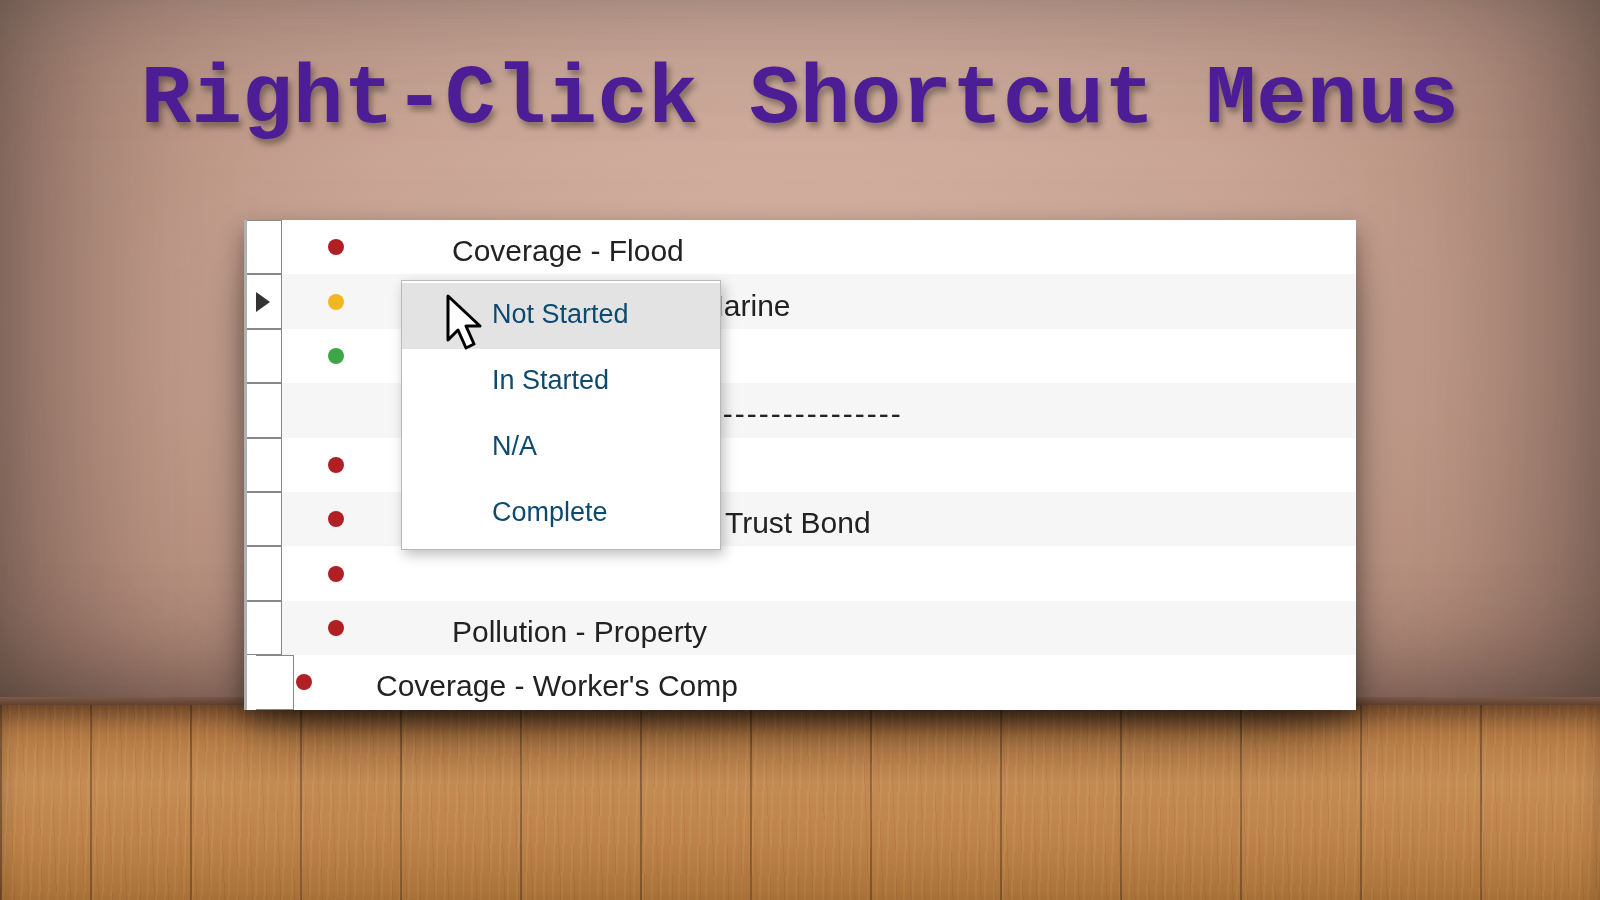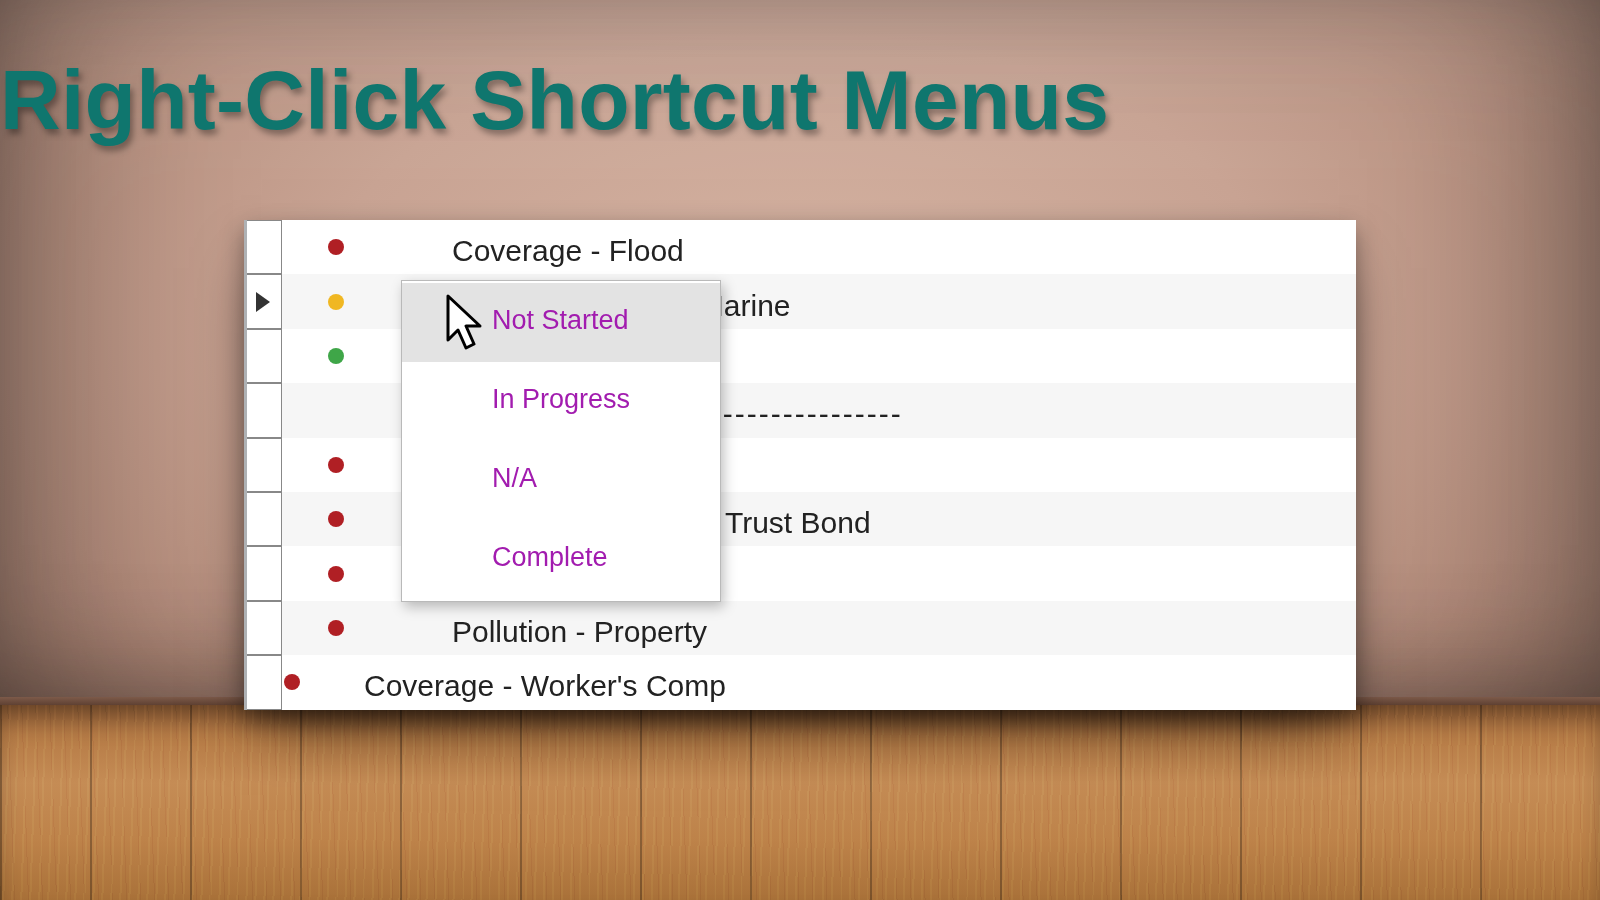--- a/index.html
+++ b/index.html
@@ -53,24 +53,25 @@
         inset 120px 0 200px -80px rgba(0,0,0,.35),
         inset -120px 0 200px -80px rgba(0,0,0,.35),
         inset 0 -40px 120px -40px rgba(0,0,0,.35),
         inset 0 80px 200px -60px rgba(255,255,255,.18);
       pointer-events:none;
     }
 
     .title {
       position:absolute;
       top:52px; left:0; right:0;
-      font-family: Liberation Sans, sans-serif;
+      text-align:center;
+      font-family: Liberation Mono, monospace;
       font-weight:700;
       font-size:84px;
-      color:#0f766e;
+      color:#4c1d95;
       text-shadow: 3px 5px 6px rgba(0,0,0,.35);
       letter-spacing:.3px;
     }
 
     .panel {
       position:absolute;
       top:220px; left:244px;
       width:1112px; height:490px;
       background:#ffffff;
       box-shadow: 0 30px 60px -18px rgba(0,0,0,.55), 0 10px 22px rgba(0,0,0,.35);
@@ -128,39 +129,39 @@
       top:60px; left:157px;
       width:320px;
       background:#fff;
       border:1px solid #b9b9b9;
       box-shadow: 3px 5px 12px rgba(0,0,0,.25);
       padding:2px 0;
       z-index:30;
     }
     .ctx-item{
       display:flex;align-items:center;
-      height:79px;
+      height:66px;
       padding:0 20px 4px 90px;
       font-size:27px;
-      color:#a21caf;
+      color:#0c4a6e;
       cursor:default;
       position:relative;
     }
     .ctx-item.hover{ background:#e3e3e3; }
 
     .cursor {
       position:absolute;
       top:74px; left:200px;
       z-index:40;
       pointer-events:none;
     }
 
     .row9 .dot{ margin-left:-44px; margin-right:64px; }
     .row9 .cell-handle{ margin-right:46px; }
-    .row9 { padding-left:0; }
+    .row9 { padding-left:12px; }
     .row9-shift { margin-left:-44px; }
   </style>
 </head>
 <body>
 
 <div class="wall-vignette"></div>
 <div class="baseboard"></div>
 <div class="floor"></div>
 
 <h1 class="title">Right-Click Shortcut Menus</h1>
@@ -220,21 +221,21 @@
     <div class="cell-handle"></div>
     <span class="dot red row9-shift"></span>
     <span class="row-label">Coverage - Worker's Comp</span>
   </div>
 
   <div class="ctx">
     <div class="ctx-item hover">
       <span>Not Started</span>
     </div>
     <div class="ctx-item">
-      <span>In Progress</span>
+      <span>In Started</span>
     </div>
     <div class="ctx-item">
       <span>N/A</span>
     </div>
     <div class="ctx-item">
       <span>Complete</span>
     </div>
   </div>
 
   <svg class="cursor" width="44" height="60" viewBox="0 0 44 60">

